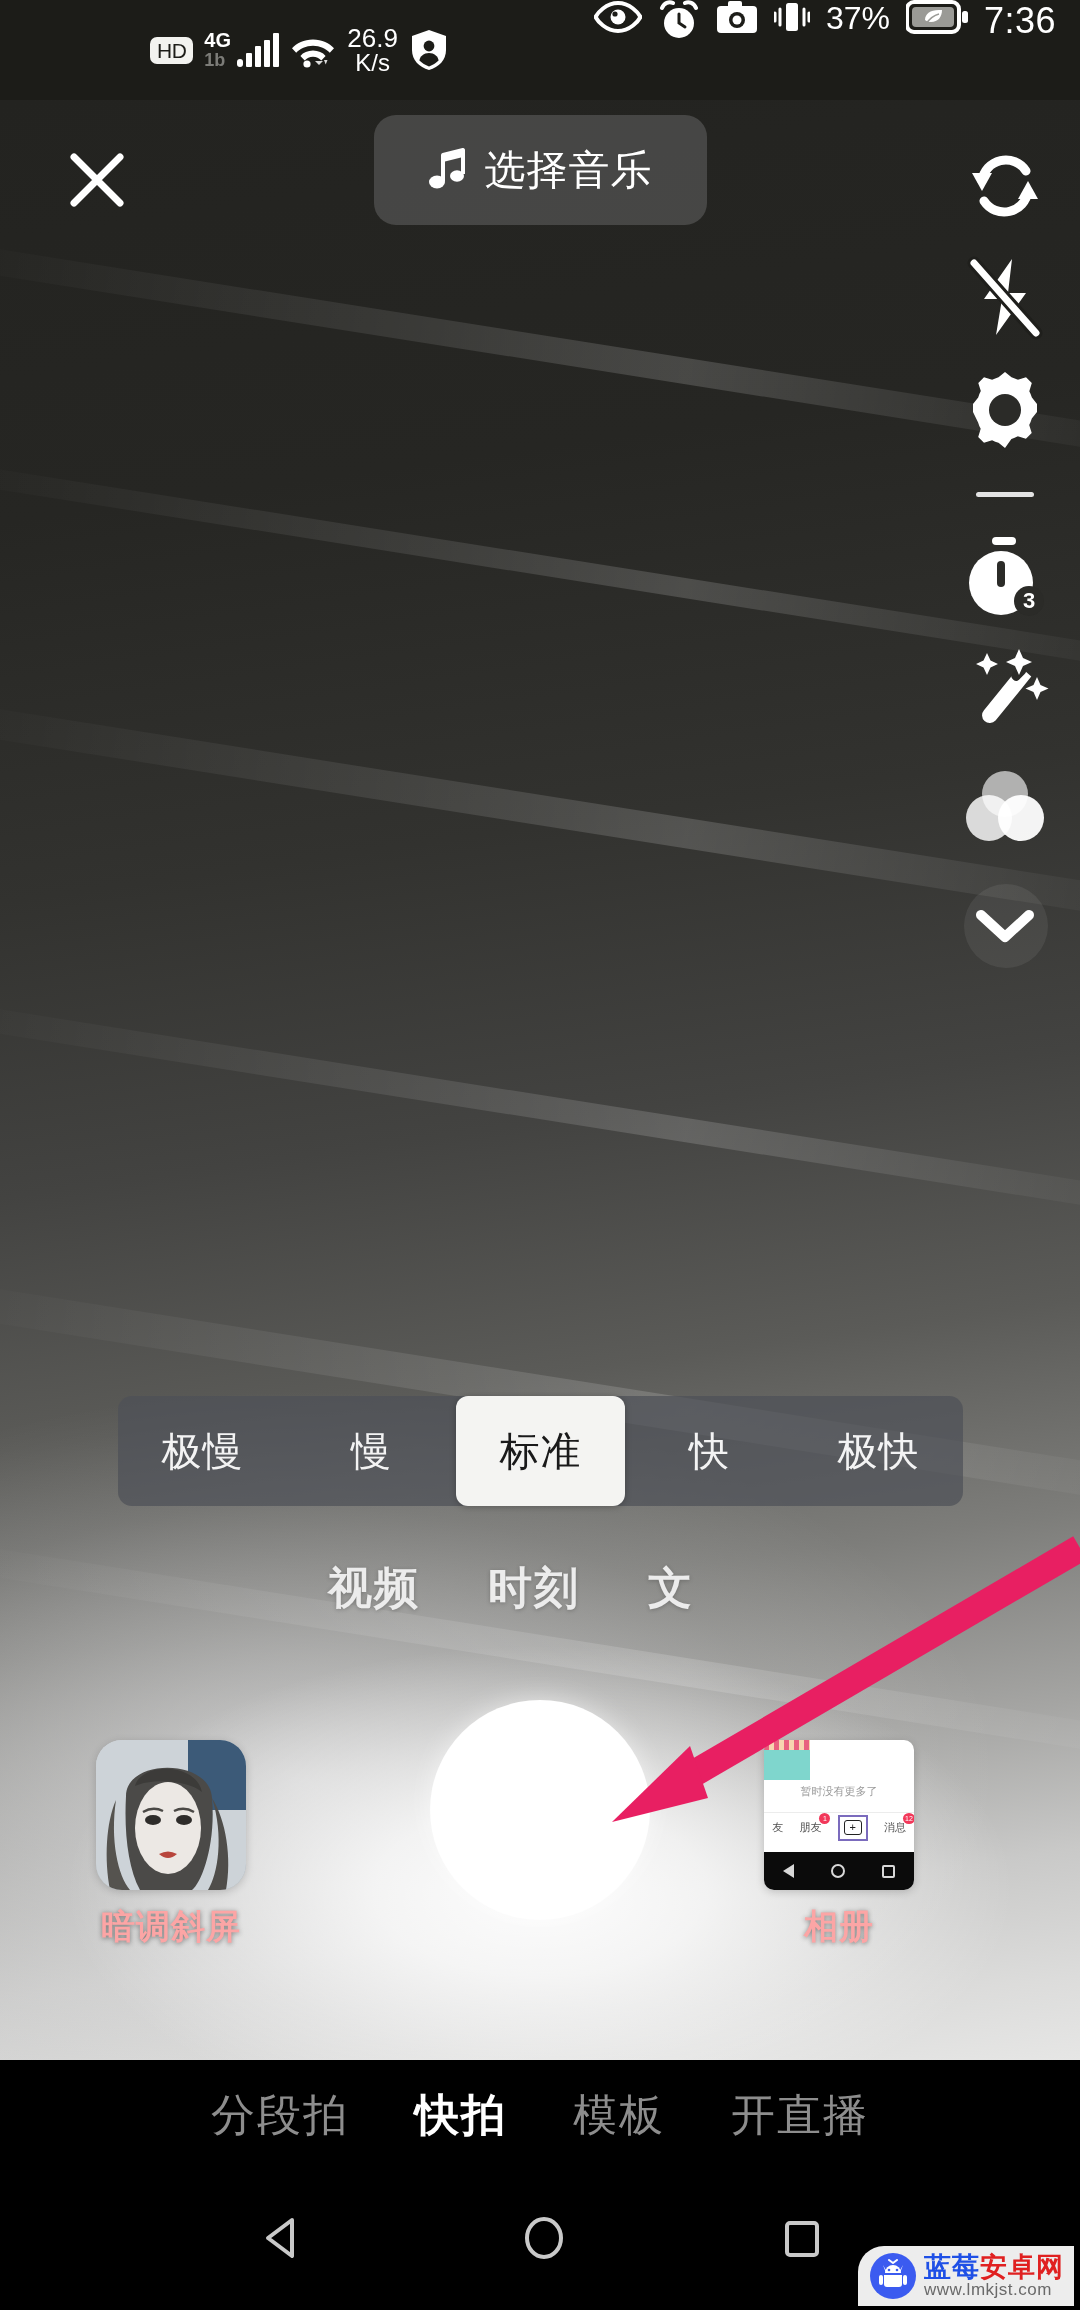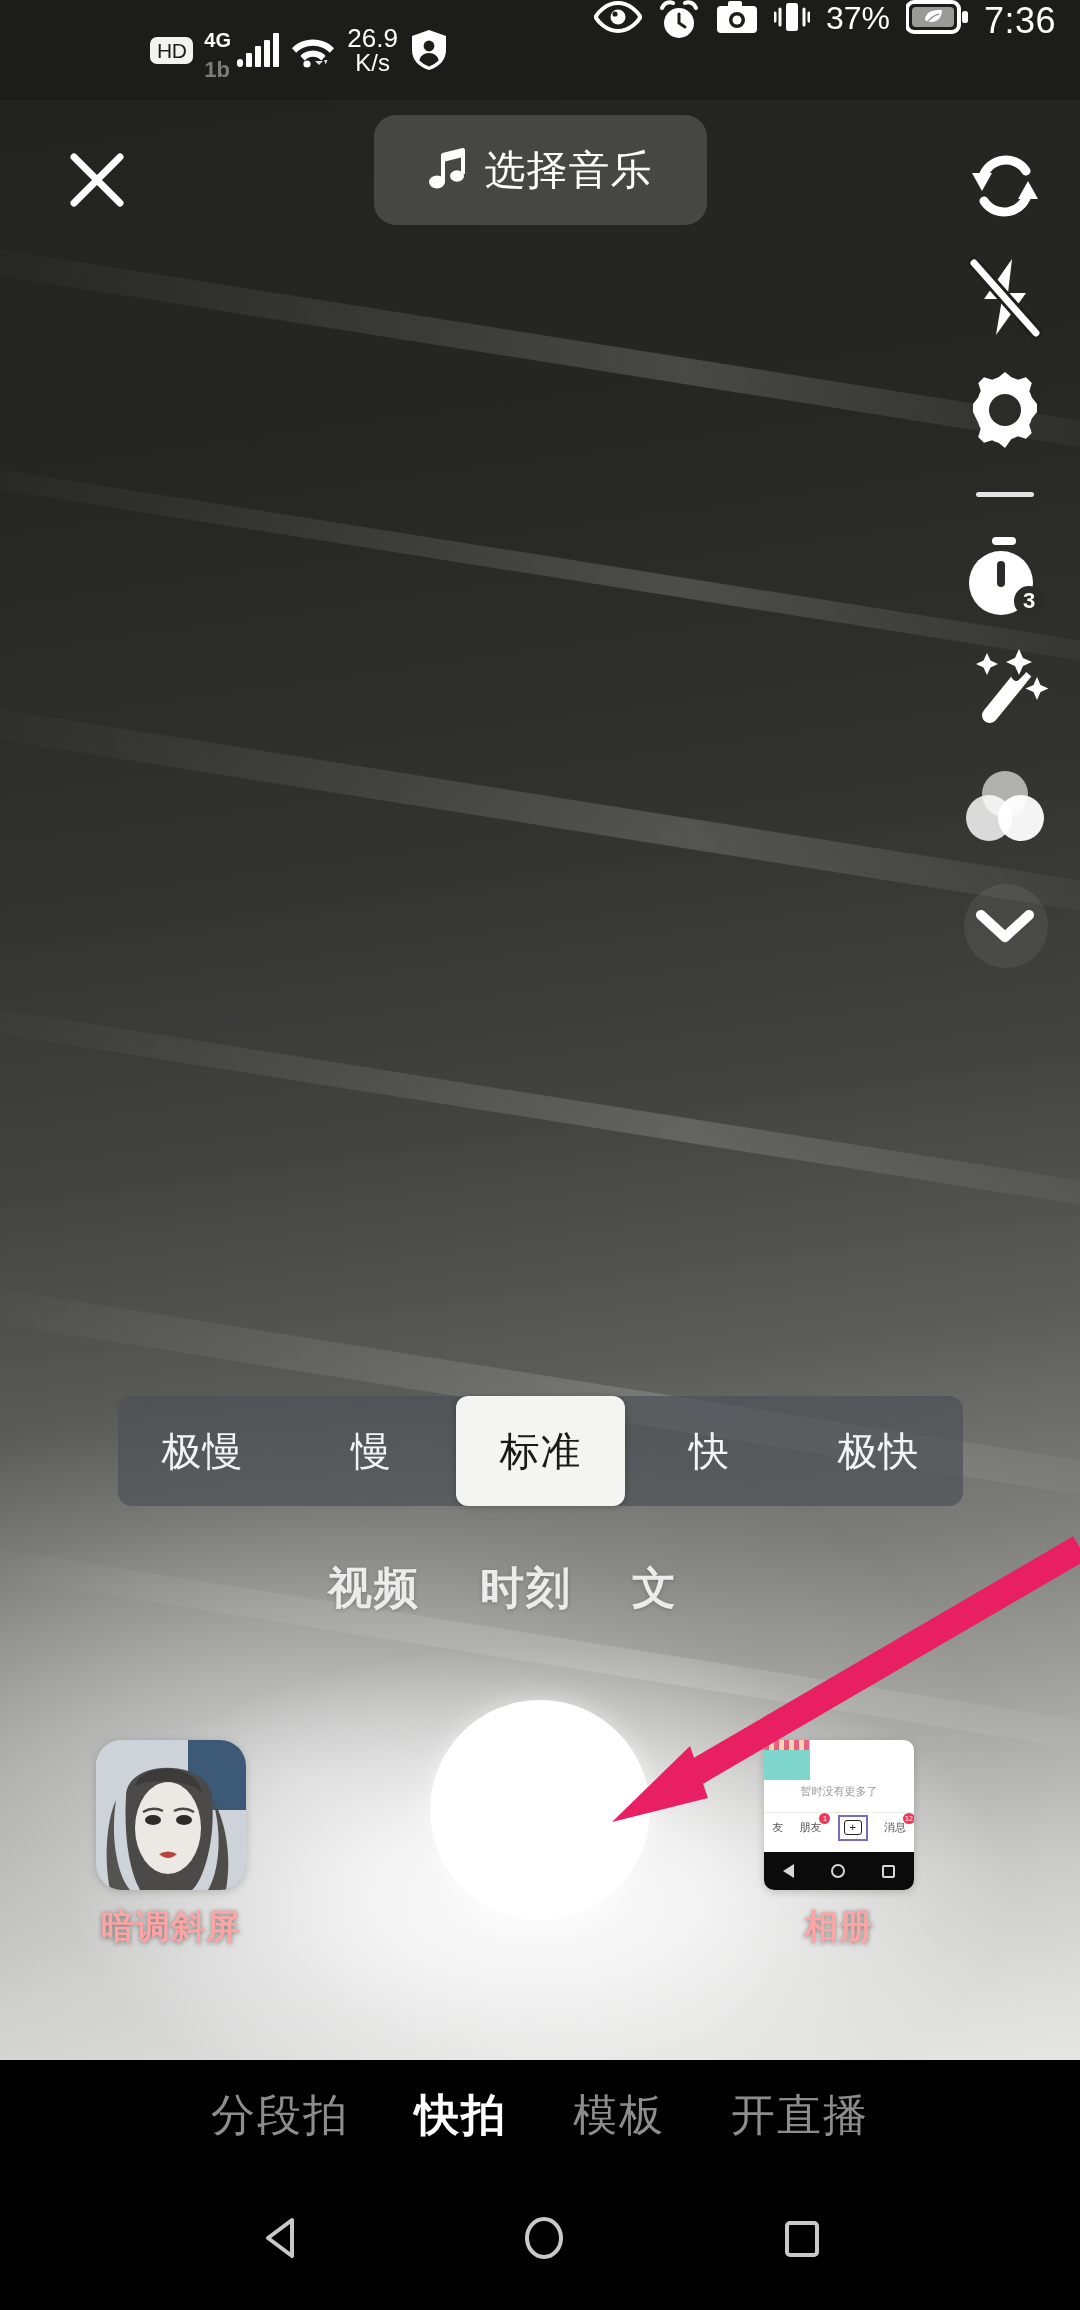--- a/index.html
+++ b/index.html
@@ -18,21 +18,21 @@
     display:flex; align-items:center;
   }
   .sb-left{ position:absolute; left:150px; top:0; height:100px; display:flex; align-items:center; gap:11px; }
   .sb-right{ position:absolute; right:24px; top:0; height:100px; display:flex; align-items:flex-start; gap:16px; }
   .hd-badge{
     background:#f2f2ef; color:#1c1c18; font-size:21px; font-weight:normal;
     border-radius:7px; padding:3px 7px; line-height:1; letter-spacing:-.5px;
   }
   .net-stack{ position:relative; width:25px; height:44px; }
   .net-stack .g4{ position:absolute; left:0; top:2px; font-size:20px; font-weight:bold; color:#fff; line-height:1; }
-  .net-stack .lt{ position:absolute; left:0; top:23px; font-size:22px; font-weight:bold; color:#7c7c78; line-height:1;margin-top:8px; }
+  .net-stack .lt{ position:absolute; left:0; top:23px; font-size:18px; font-weight:bold; color:#7c7c78; line-height:1; }
   .bars{ display:flex; align-items:flex-end; gap:3px; height:34px; margin-left:-3px; }
   .bars i{ display:block; width:6px; background:#fff; border-radius:1px; }
   .bars i:nth-child(1){ height:8px;  border-radius:3px; }
   .bars i:nth-child(2){ height:14px; }
   .bars i:nth-child(3){ height:21px; }
   .bars i:nth-child(4){ height:27px; }
   .bars i:nth-child(5){ height:34px; }
   .spd{ display:flex; flex-direction:column; align-items:center; line-height:1.02; color:#fff; }
   .spd .v{ font-size:26px; }
   .spd .u{ font-size:24px; }
@@ -89,21 +89,21 @@
     color:rgba(255,255,255,.93); font-size:40px; letter-spacing:1px;
   }
   .speed-item.active{
     background:#f4f4f2; color:#1a1a1a; border-radius:12px; height:110px;
     box-shadow:0 1px 6px rgba(0,0,0,.25);
   }
 
   
   .mode-tabs{
     position:absolute; left:0; top:1538px; width:1080px; height:100px; z-index:30;
-    display:flex; align-items:center; padding-left:300px; gap:4px;
+    display:flex; align-items:center; padding-left:300px; gap:12px;
   }
   .mode-tab{
     height:86px; padding:0 28px; display:flex; align-items:center; justify-content:center;
     color:#ececec; font-size:44px; font-weight:bold; letter-spacing:2px;
     text-shadow:0 1px 4px rgba(0,0,0,.22);
   }
   .mode-tab.active{
     background:rgba(255,255,255,.92); color:#141414; border-radius:44px;
     padding:0 34px; text-shadow:none;
   }
@@ -461,14 +461,34 @@
         <ellipse cx="26" cy="26" rx="17" ry="19" fill="none" stroke="#c9c9c9" stroke-width="4"></ellipse>
       </svg>
     </span>
     <span>
       <svg width="48" height="48" viewBox="0 0 48 48">
         <rect x="9" y="9" width="30" height="32" rx="3" fill="none" stroke="#c9c9c9" stroke-width="4"></rect>
       </svg>
     </span>
   </div>
 
+  <div class="watermark">
+    <div class="wm-logo">
+      <svg width="34" height="34" viewBox="0 0 34 34">
+        <path d="M17 4 L13 1 M17 4 L21 1" stroke="#fff" stroke-width="2" stroke-linecap="round"></path>
+        <path d="M7 6 L11 13 L23 13 L27 6 L24 14 L10 14 Z" fill="#fff"></path>
+        <path d="M8 16 h18 v9 a3 3 0 0 1 -3 3 h-12 a3 3 0 0 1 -3 -3 z" fill="#fff"></path>
+        <path d="M9 14 a8 8 0 0 1 16 0 z" fill="#fff"></path>
+        <circle cx="13" cy="11" r="1.3" fill="#3b5bf0"></circle>
+        <circle cx="21" cy="11" r="1.3" fill="#3b5bf0"></circle>
+        <rect x="3" y="16" width="4" height="10" rx="2" fill="#fff"></rect>
+        <rect x="27" y="16" width="4" height="10" rx="2" fill="#fff"></rect>
+      </svg>
+    </div>
+    <div class="wm-texts">
+      <div class="wm-cn">
+        <span>蓝莓</span><span class="red">安卓网</span>
+      </div>
+      <div class="wm-url">www.lmkjst.com</div>
+    </div>
+  </div>
 
 </div>
 
 </body></html>

